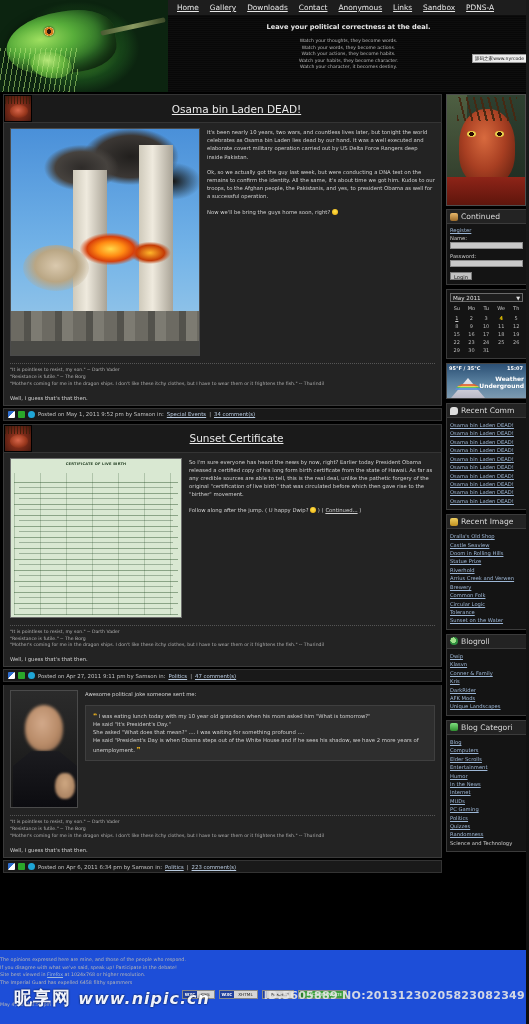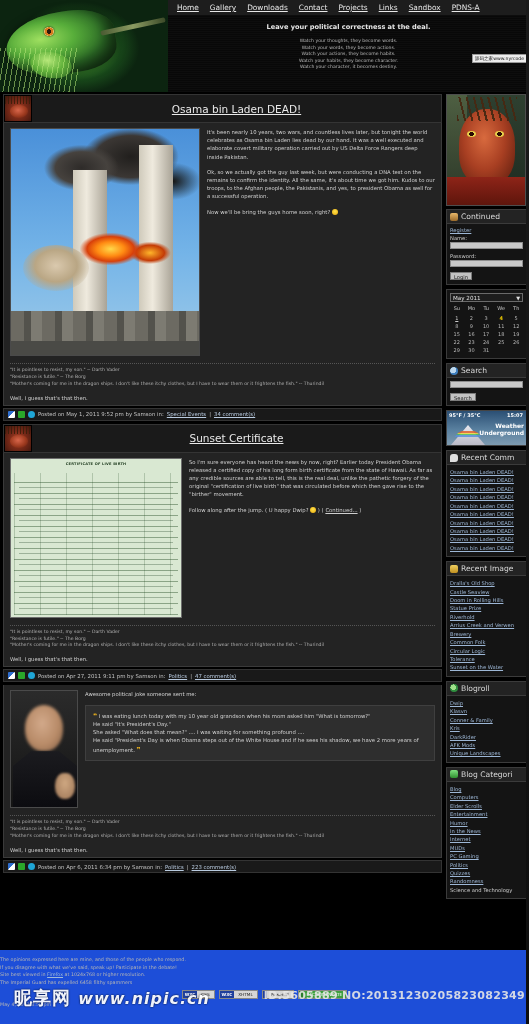--- a/index.html
+++ b/index.html
@@ -434,21 +434,21 @@
     <div class="iguana-jowl"></div>
     <div class="spines"></div>
     <div class="branch"></div>
   </div>
   <div class="header-right">
     <div class="navbar">
       <a href="#">Home</a>
       <a href="#">Gallery</a>
       <a href="#">Downloads</a>
       <a href="#">Contact</a>
-      <a href="#">Projects</a>
+      <a href="#">Anonymous</a>
       <a href="#">Links</a>
       <a href="#">Sandbox</a>
       <a href="#">PDNS-A</a>
     </div>
     <div class="site-sub">Leave your political correctness at the deal.</div>
     <div class="quote-lines">
       <div>Watch your thoughts, they become words.</div>
       <div>Watch your words, they become actions.</div>
       <div>Watch your actions, they become habits.</div>
       <div>Watch your habits, they become character.</div>
@@ -670,30 +670,20 @@
             <td>30</td>
             <td>31</td>
             <td></td>
             <td></td>
           </tr>
         </tbody>
           </table>
       </div>
     </div>
 
-    <div class="sb-box">
-      <div class="sb-head">
-        <span class="hicon" style="background:radial-gradient(circle at 40% 40%,#bcd8ef 0 45%,#3f7fbf 46% 100%);border-radius:50%;"></span>
-        <span class="htitle">Search</span>
-      </div>
-      <div class="sb-body">
-        <input class="sb-input" type="text" value="" style="">
-        <button class="sb-btn">Search</button>
-      </div>
-    </div>
 
     <div class="weather">
       <span class="wtxt-l">95°F / 35°C</span>
       <span class="wtxt-r">15:07</span>
       <span class="wug1">Weather</span>
       <span class="wug2">Underground</span>
       <span class="hill"></span>
       <span class="rainbow"></span>
     </div>
 

